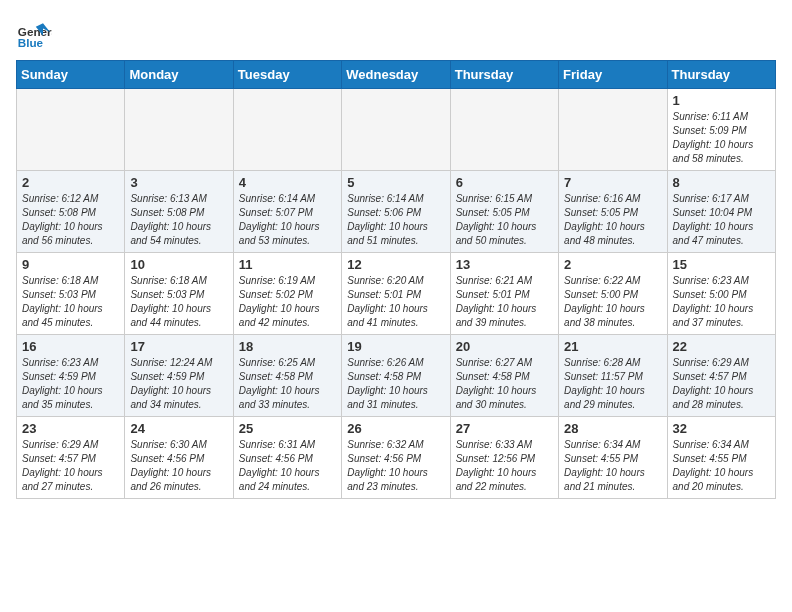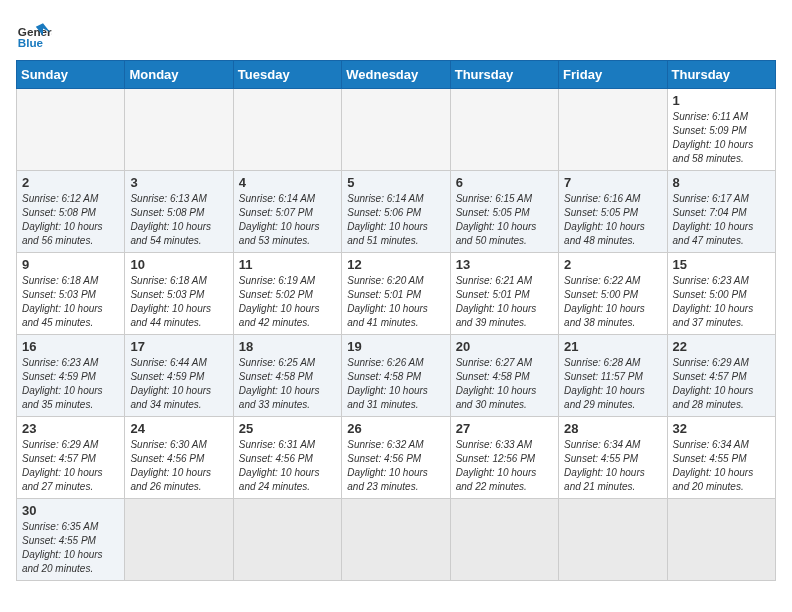--- a/index.html
+++ b/index.html
@@ -160,21 +160,21 @@
         </td>
         <td>
           <span class="day-num">7</span>
           <div class="day-info">Sunrise: 6:16 AM
 Sunset: 5:05 PM
 Daylight: 10 hours and 48 minutes.</div>
         </td>
         <td>
           <span class="day-num">8</span>
           <div class="day-info">Sunrise: 6:17 AM
-Sunset: 7:04 PM
+Sunset: 10:04 PM
 Daylight: 10 hours and 47 minutes.</div>
         </td>
       </tr>
       <tr>
         <td>
           <span class="day-num">9</span>
           <div class="day-info">Sunrise: 6:18 AM
 Sunset: 5:03 PM
 Daylight: 10 hours and 45 minutes.</div>
         </td>
@@ -217,21 +217,21 @@
       </tr>
       <tr class="row-shade">
         <td>
           <span class="day-num">16</span>
           <div class="day-info">Sunrise: 6:23 AM
 Sunset: 4:59 PM
 Daylight: 10 hours and 35 minutes.</div>
         </td>
         <td>
           <span class="day-num">17</span>
-          <div class="day-info">Sunrise: 6:44 AM
+          <div class="day-info">Sunrise: 12:24 AM
 Sunset: 4:59 PM
 Daylight: 10 hours and 34 minutes.</div>
         </td>
         <td>
           <span class="day-num">18</span>
           <div class="day-info">Sunrise: 6:25 AM
 Sunset: 4:58 PM
 Daylight: 10 hours and 33 minutes.</div>
         </td>
         <td>
@@ -296,28 +296,14 @@
 Sunset: 4:55 PM
 Daylight: 10 hours and 21 minutes.</div>
         </td>
         <td>
           <span class="day-num">32</span>
           <div class="day-info">Sunrise: 6:34 AM
 Sunset: 4:55 PM
 Daylight: 10 hours and 20 minutes.</div>
         </td>
       </tr>
-      <tr class="row-shade">
-        <td>
-          <span class="day-num">30</span>
-          <div class="day-info">Sunrise: 6:35 AM
-Sunset: 4:55 PM
-Daylight: 10 hours and 20 minutes.</div>
-        </td>
-        <td class="empty"></td>
-        <td class="empty"></td>
-        <td class="empty"></td>
-        <td class="empty"></td>
-        <td class="empty"></td>
-        <td class="empty"></td>
-      </tr>
     </tbody>
 </table>
 
 </body></html>

